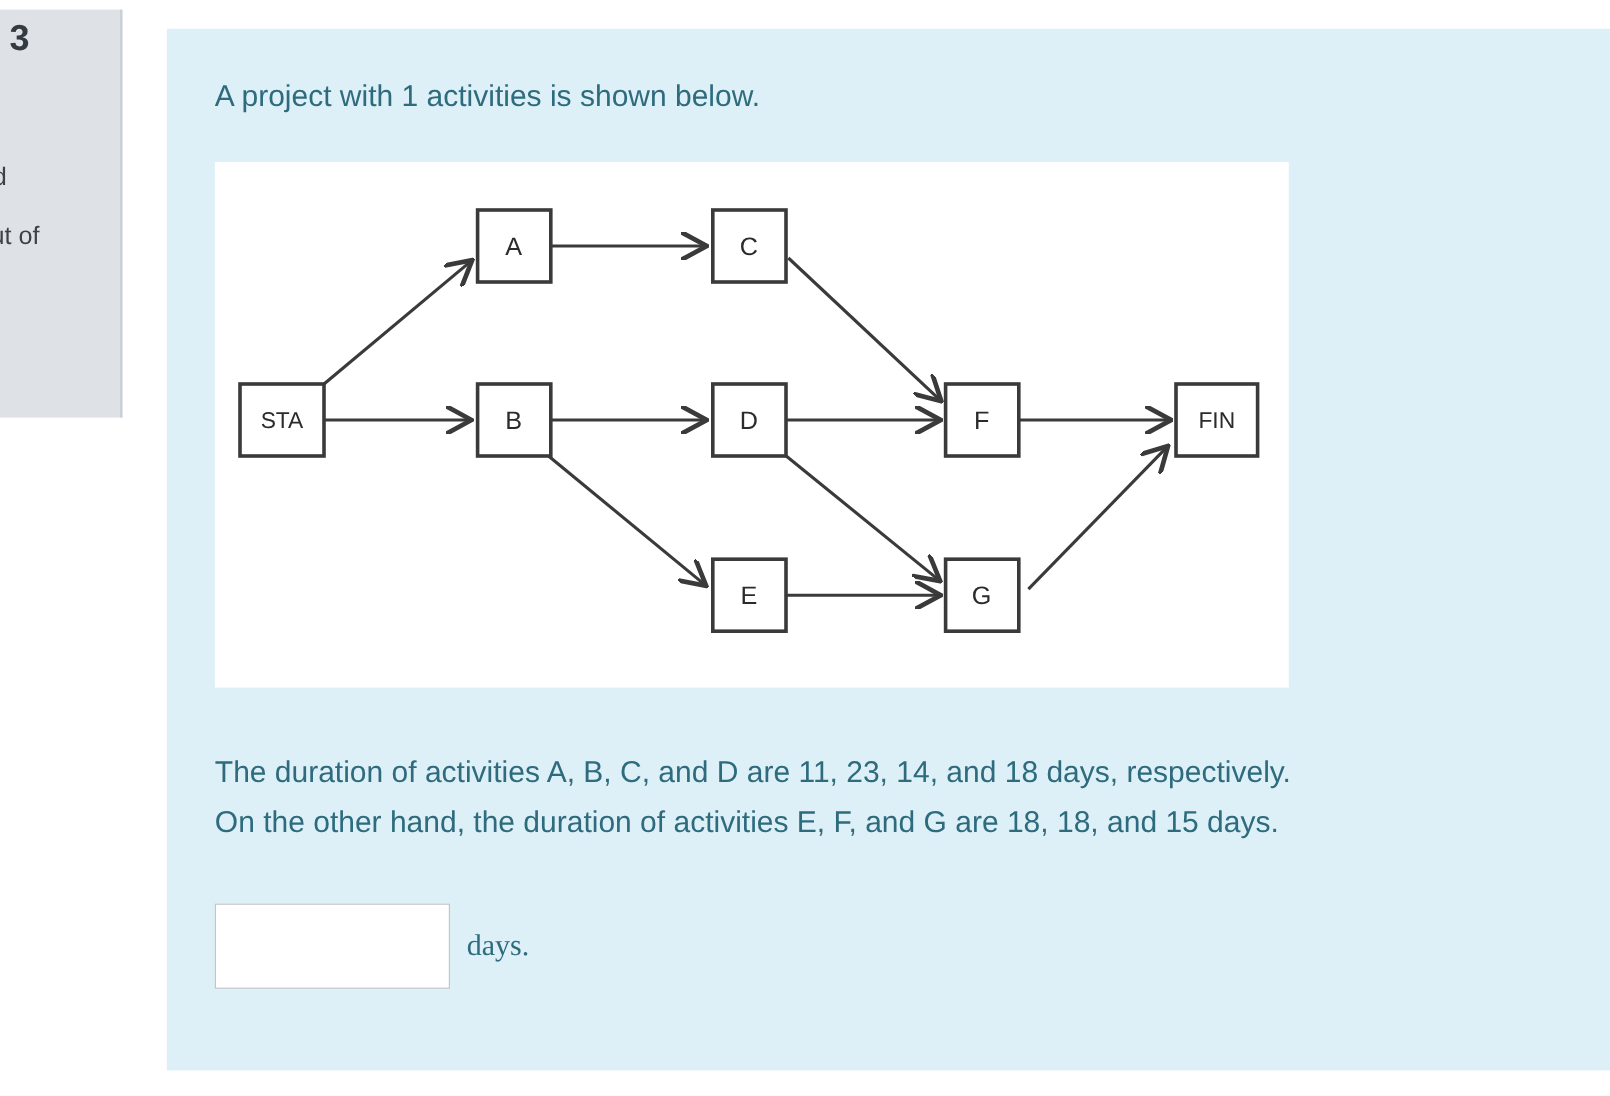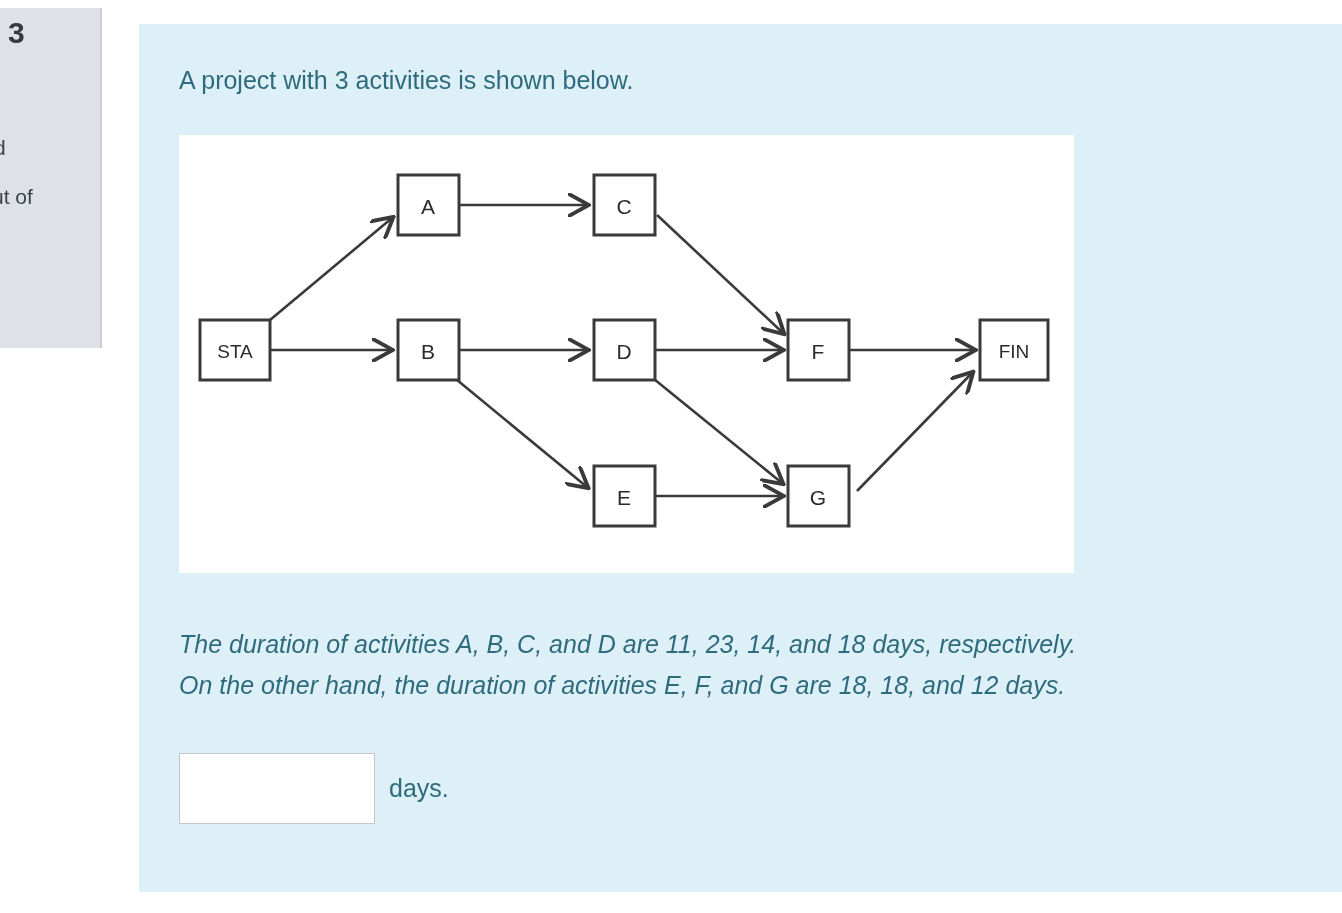--- a/index.html
+++ b/index.html
@@ -113,21 +113,20 @@
     position: absolute;
     left: 40px;
     top: 600px;
     width: 1150px;
     font-size: 25px;
     line-height: 41px;
     color: #2d6b7d;
   }
   .statement .line {
     white-space: nowrap;
-    font-style: italic;
   }
 
   
   #answer-row {
     position: absolute;
     left: 40px;
     top: 729px;
     display: flex;
     align-items: center;
   }
@@ -140,34 +139,35 @@
     font-family: "Liberation Sans", sans-serif;
     font-size: 24px;
     color: #2d3b40;
     padding: 0 10px;
     outline: none;
   }
   #answer-unit {
     margin-left: 14px;
     font-size: 25px;
     color: #2d6b7d;
+    font-family: Liberation Serif, serif;
   }
 </style>
 </head>
 <body>
 
 <div id="sidebar">
   <div class="q-number">3</div>
   <div class="frag-1">d</div>
   <div class="frag-2">ut of</div>
 </div>
 
 <div id="question-panel">
 
-  <div class="prompt-text">A project with 3 activities is shown below.</div>
+  <div class="prompt-text">A project with 1 activities is shown below.</div>
 
   <div id="diagram-canvas">
     <svg viewBox="0 0 895 438" xmlns="http://www.w3.org/2000/svg">
       <defs>
         <marker id="arrow" viewBox="0 0 12 12" refX="10" refY="6" markerWidth="9" markerHeight="9" orient="auto-start-reverse">
           <path d="M 0 0 L 11 6 L 0 12" fill="none" stroke="#3a3a3a" stroke-width="2"></path>
         </marker>
       </defs>
 
       <g>
@@ -220,21 +220,21 @@
         <g>
           <rect class="node-rect" x="801" y="185" width="68" height="60"></rect>
           <text class="node-label small" x="835" y="216">FIN</text>
         </g>
       </g>
     </svg>
   </div>
 
   <div class="statement">
     <div class="line">The duration of activities A, B, C, and D are 11, 23, 14, and 18 days, respectively.</div>
-    <div class="line">On the other hand, the duration of activities E, F, and G are 18, 18, and 12 days.</div>
+    <div class="line">On the other hand, the duration of activities E, F, and G are 18, 18, and 15 days.</div>
   </div>
 
   <div id="answer-row">
     <input id="answer-input" type="text" placeholder="" style="">
     <span id="answer-unit">days.</span>
   </div>
 
 </div>
 
 </body></html>

